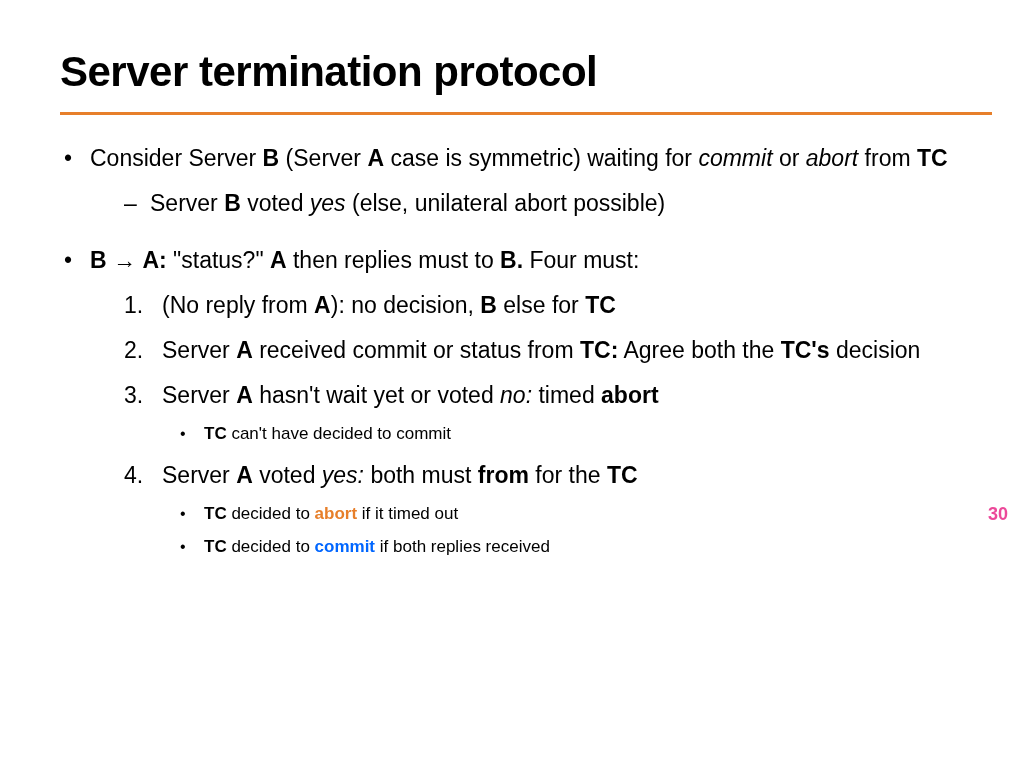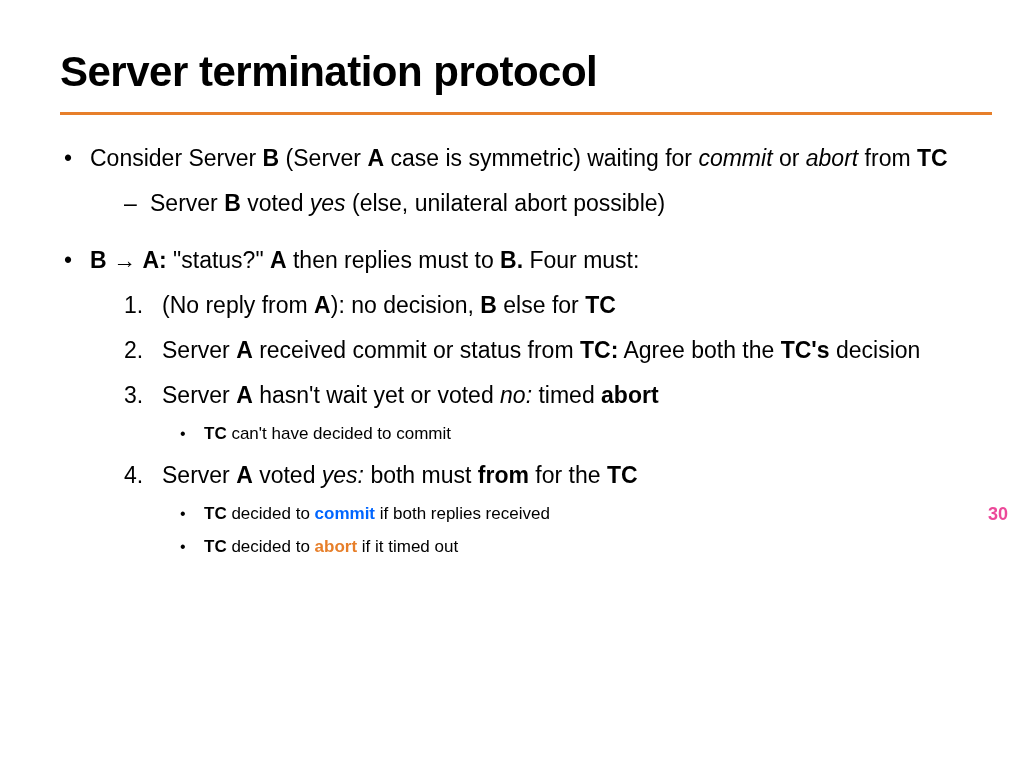--- a/index.html
+++ b/index.html
@@ -57,24 +57,24 @@
             <ul class="sub">
               <li>
                 <b>TC</b><span> can't have decided to commit</span>
               </li>
             </ul>
           </li>
           <li>
             <span>Server </span><b>A</b><span> voted </span><i>yes:</i><span> both must </span><b>from</b><span> for the </span><b>TC</b>
             <ul class="sub">
               <li>
-                <b>TC</b><span> decided to </span><span class="blue">commit</span><span> if both replies received</span>
+                <b>TC</b><span> decided to </span><span class="orange">abort</span><span> if it timed out</span>
               </li>
               <li>
-                <b>TC</b><span> decided to </span><span class="orange">abort</span><span> if it timed out</span>
+                <b>TC</b><span> decided to </span><span class="blue">commit</span><span> if both replies received</span>
               </li>
             </ul>
           </li>
         </ol>
       </li>
     </ul>
   </div>
   <div class="pagenum">30</div>
 </div>
 

